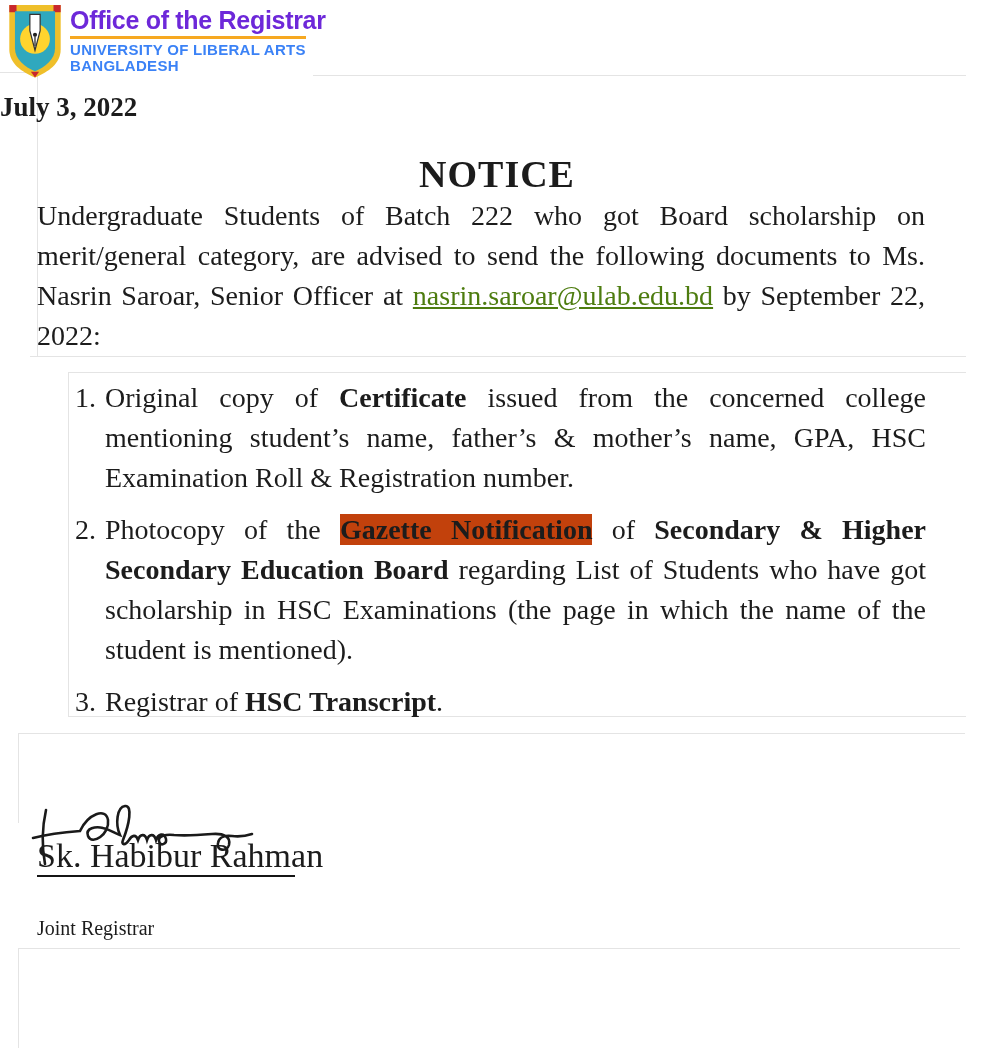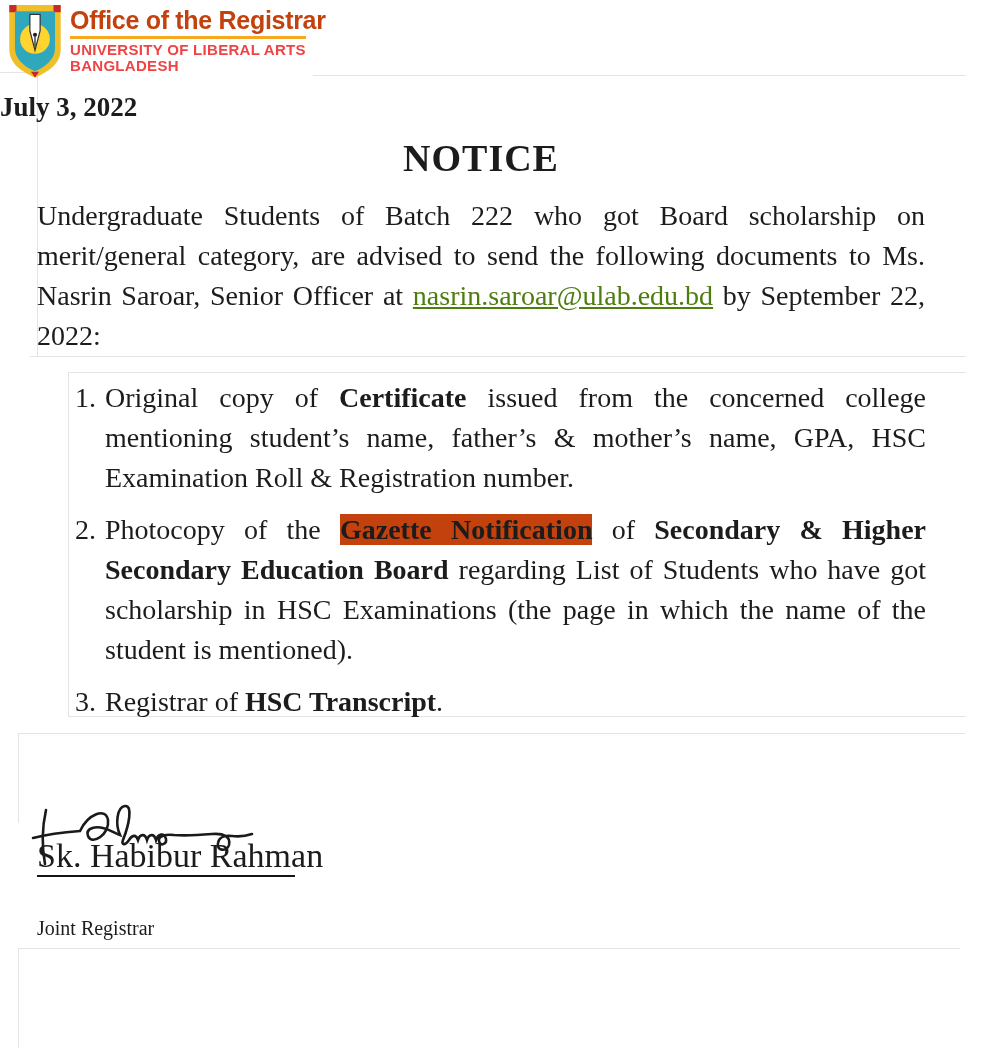--- a/index.html
+++ b/index.html
@@ -7,23 +7,23 @@
     width:1000px;height:1056px;background:#ffffff;position:relative;
     font-family:"Liberation Serif","DejaVu Serif",serif;color:#1c1c1c;
     overflow:hidden;
   }
   .abs{position:absolute;}
 
   
   .logo-wrap{left:8px;top:4px;display:flex;}
   .shield{width:54px;height:74px;flex:0 0 auto;}
   .logo-text{margin-left:8px;padding-top:2px;font-family:"Liberation Sans","DejaVu Sans",sans-serif;}
-  .logo-title{font-size:25px;font-weight:bold;color:#c2410c;line-height:28px;letter-spacing:-0.3px;}
+  .logo-title{font-size:25px;font-weight:bold;color:#6d28d9;line-height:28px;letter-spacing:-0.3px;}
   .logo-rule{width:236px;height:3px;background:#f6a821;margin:2px 0 3px 0;}
-  .logo-org{font-size:15px;font-weight:bold;color:#ef4444;line-height:16px;letter-spacing:0.3px;}
+  .logo-org{font-size:15px;font-weight:bold;color:#3b82f6;line-height:16px;letter-spacing:0.3px;}
 
   
   .art{position:absolute;background:#e4e4e4;}
 
   
   .date-line{top:92px;left:0;width:925px;text-align:left;font-size:27px;font-weight:bold;}
   .notice-title{top:136px;left:0;width:962px;text-align:center;font-size:38px;font-weight:bold;letter-spacing:1px;}
   .intro{top:196px;left:37px;width:888px;font-size:28px;line-height:40px;text-align:justify;margin:0;}
   a.email{color:#4d7c0f;text-decoration:underline;cursor:pointer;}
 
@@ -69,21 +69,21 @@
   <div class="logo-text">
     <div class="logo-title">Office of the Registrar</div>
     <div class="logo-rule"></div>
     <div class="logo-org">UNIVERSITY OF LIBERAL ARTS</div>
     <div class="logo-org">BANGLADESH</div>
   </div>
 </header>
 
 <div class="abs date-line">July 3, 2022</div>
 
-<h1 class="abs notice-title" style="margin:0;">NOTICE</h1>
+<h1 class="abs notice-title" style="margin:16px;">NOTICE</h1>
 
 <p class="abs intro"><span>Undergraduate Students of Batch 222 who got Board scholarship on merit/general category, are advised to send the following documents to Ms. Nasrin Saroar, Senior Officer at </span><a class="email" href="#">nasrin.saroar@ulab.edu.bd</a><span> by September 22, 2022:</span></p>
 
 <ol class="abs doc-list">
   <li>
     <span class="num">1.</span><span>Original copy of </span><b>Certificate</b><span> issued from the concerned college mentioning student’s name, father’s &amp; mother’s name, GPA, HSC Examination Roll &amp; Registration number.</span>
   </li>
   <li>
     <span class="num">2.</span><span>Photocopy of the </span><b class="hl">Gazette Notification</b><span> of </span><b>Secondary &amp; Higher Secondary Education Board</b><span> regarding List of Students who have got scholarship in HSC Examinations (the page in which the name of the student is mentioned).</span>
   </li>

